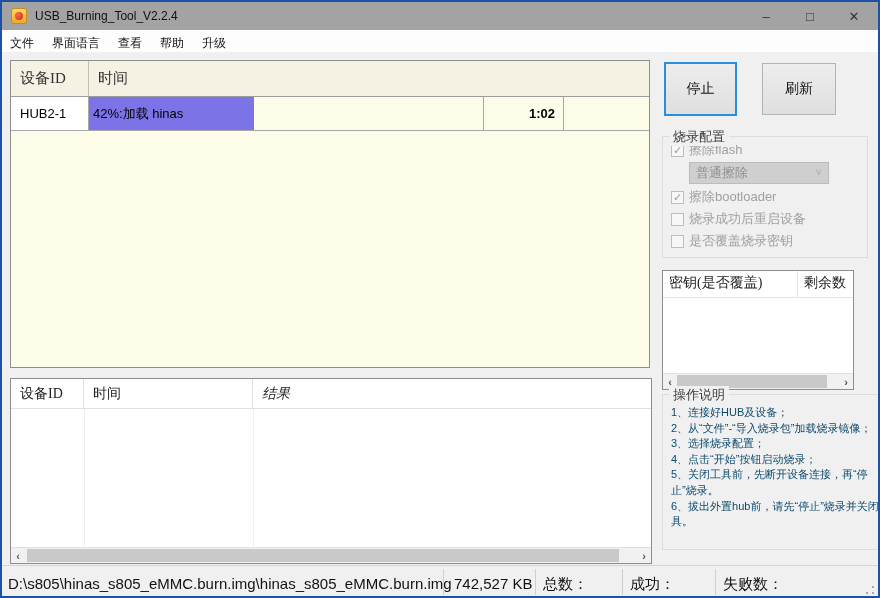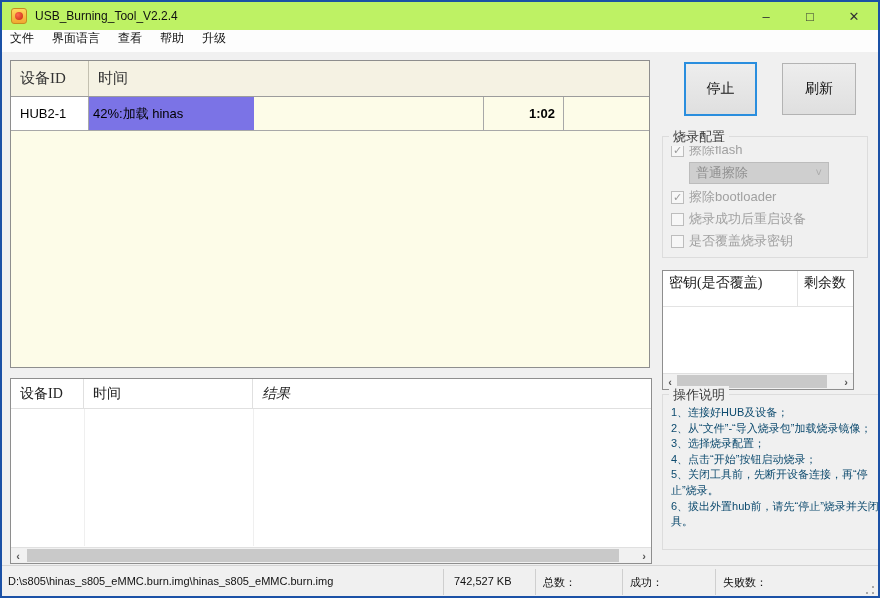--- a/index.html
+++ b/index.html
@@ -2,32 +2,32 @@
 <html><head>
 <meta charset="utf-8">
 <style>
   * { margin:0; padding:0; box-sizing:border-box; }
   html,body { width:880px; height:598px; font-family:"Liberation Sans", sans-serif; }
   #window {
     position:relative; width:880px; height:598px;
     border:2px solid #1b51a6; background:#f0f0f0; overflow:hidden;
   }
   
-  .titlebar { position:absolute; left:0; top:0; right:0; height:28px; background:#bef264; }
+  .titlebar { position:absolute; left:0; top:0; right:0; height:28px; background:#a3a3a3; }
   .app-icon { position:absolute; left:9px; top:6px; width:16px; height:16px; border-radius:3px;
     background:linear-gradient(#ffd95e,#f0a830); border:1px solid #c88b20; }
   .app-icon::after { content:""; position:absolute; left:3px; top:3px; width:8px; height:8px;
     border-radius:50%; background:radial-gradient(circle at 35% 35%, #ff6a4d, #c42b10); }
   .title-text { position:absolute; left:33px; top:7px; font-size:12px; color:#111; }
   .win-controls { position:absolute; right:2px; top:0; height:28px; display:flex; }
   .win-btn { width:44px; height:28px; display:flex; align-items:center; justify-content:center;
     font-size:13px; color:#333; }
   
   .menubar { position:absolute; left:0; top:28px; right:0; height:22px; background:#fdfdfd;
-    display:flex; align-items:flex-start; padding-left:8px; }
+    display:flex; align-items:flex-end; padding-left:8px; }
   .menu-item { font-size:12px; color:#111; margin-right:18px; }
   
   .device-table { position:absolute; left:8px; top:58px; width:640px; height:308px;
     border:1px solid #8e8e8e; background:#fdfce8; }
   .dt-header { display:flex; height:36px; background:#f5f2e3; border-bottom:1px solid #9c9c9c;
     font-family:"Liberation Serif", serif; font-size:15px; color:#333; }
   .dt-header .c { padding:8px 0 0 9px; border-right:1px solid #c3c0b0; }
   .dt-header .c:last-child { border-right:none; }
   .dt-row { display:flex; height:34px; border-bottom:1px solid #a8a8a8; font-size:13px; color:#000; }
   .dt-row .c { border-right:1px solid #a8a8a8; }
@@ -36,40 +36,40 @@
   .cell-id { background:#ffffff; display:flex; align-items:center; padding-left:9px; }
   .cell-status { background:#fdfce8; position:relative; }
   .progress-fill { position:absolute; left:0; top:0; bottom:0; background:#7b73e6; }
   .progress-text { position:absolute; left:4px; top:0; bottom:0; display:flex; align-items:center;
     font-size:13px; color:#000; white-space:nowrap; }
   .cell-time { background:#fdfce8; display:flex; align-items:center; justify-content:flex-end;
     padding-right:8px; font-weight:bold; }
   .cell-stat { background:#fdfce8; }
   
   .btn { position:absolute; display:flex; align-items:center; justify-content:center;
-    font-size:14px; color:#111; background:linear-gradient(#ededed,#dfdfdf);margin-left:20px; }
+    font-size:14px; color:#111; background:linear-gradient(#ededed,#dfdfdf); }
   #btn-stop { left:662px; top:60px; width:73px; height:54px; border:2px solid #2a8ede; }
   #btn-refresh { left:760px; top:61px; width:74px; height:52px; border:1px solid #b3b3b3; }
   
   .groupbox { position:absolute; border:1px solid #dcdcdc; background:#f0f0f0; }
   .group-label { position:absolute; top:-9px; left:6px; background:#f0f0f0; padding:0 4px;
     font-size:13px; color:#3a3a3a; }
   #burn-config { left:660px; top:134px; width:206px; height:122px; }
   .cfg-row { display:flex; align-items:center; margin:4px 0 0 8px; height:18px; }
   .checkbox { width:13px; height:13px; border:1px solid #bdbdbd; background:#f7f7f7; margin-right:5px;
     font-size:11px; line-height:11px; color:#9a9a9a; text-align:center; flex:0 0 13px; }
   .cfg-label { font-size:13px; color:#a0a0a0; white-space:nowrap; }
   .dropdown { margin:3px 0 1px 26px; width:140px; height:22px; background:#cfcfcf;
     border:1px solid #bcbcbc; display:flex; align-items:center; padding-left:6px;
     font-size:13px; color:#8f8f8f; position:relative; }
   .dropdown .chev { position:absolute; right:6px; top:3px; color:#ababab; font-size:11px; }
   
   .key-table { position:absolute; left:660px; top:268px; width:192px; height:120px;
     border:1px solid #8e8e8e; background:#ffffff; }
-  .kt-header { display:flex; height:36px; border-bottom:1px solid #e3e3e3;
+  .kt-header { display:flex; height:27px; border-bottom:1px solid #e3e3e3;
     font-family:"Liberation Serif", serif; font-size:14px; color:#222; }
   .kt-header .c1 { width:135px; padding:3px 0 0 6px; border-right:1px solid #e3e3e3; }
   .kt-header .c2 { flex:1; padding:3px 0 0 6px; }
   .hscroll { position:absolute; left:0; right:0; bottom:0; height:16px; background:#f1f1f1;
     border-top:1px solid #e0e0e0; }
   .hs-arrow { position:absolute; top:0; width:14px; height:15px; display:flex; align-items:center;
     justify-content:center; font-size:11px; color:#555; font-weight:bold; }
   .hs-left { left:0; } .hs-right { right:0; }
   .hs-thumb { position:absolute; top:1px; height:13px; background:#c9c9c9; }
   .kt-thumb { left:14px; width:150px; }
@@ -81,21 +81,21 @@
     border:1px solid #8e8e8e; background:#ffffff; }
   .rt-header { display:flex; height:30px; border-bottom:1px solid #e0e0e0;
     font-family:"Liberation Serif", serif; font-size:14px; color:#222; }
   .rt-header .c { padding:6px 0 0 9px; border-right:1px solid #e0e0e0; }
   .rt-header .c:last-child { border-right:none; }
   .rt-c1 { width:73px; } .rt-c2 { width:169px; } .rt-c3 { flex:1;font-style:italic; }
   .rt-vline { position:absolute; top:30px; bottom:17px; width:1px; background:#efefef; }
   .rt-thumb { left:16px; width:592px; }
   
   .statusbar { position:absolute; left:0; right:0; top:563px; height:33px; background:#f0f0f0;
-    border-top:1px solid #d4d4d4; font-size:11px; color:#111; }
+    border-top:1px solid #d4d4d4; font-size:15px; color:#111; }
   .sb-item { position:absolute; top:9px; white-space:nowrap; }
   .sb-div { position:absolute; top:3px; bottom:3px; width:1px; background:#cfcfcf; }
   .grip { position:absolute; right:3px; bottom:3px; width:10px; height:10px;
     background:
       radial-gradient(circle at 8px 2px, #a8a8a8 1px, transparent 1.3px),
       radial-gradient(circle at 8px 8px, #a8a8a8 1px, transparent 1.3px),
       radial-gradient(circle at 2px 8px, #a8a8a8 1px, transparent 1.3px); }
 </style>
 </head>
 <body>

